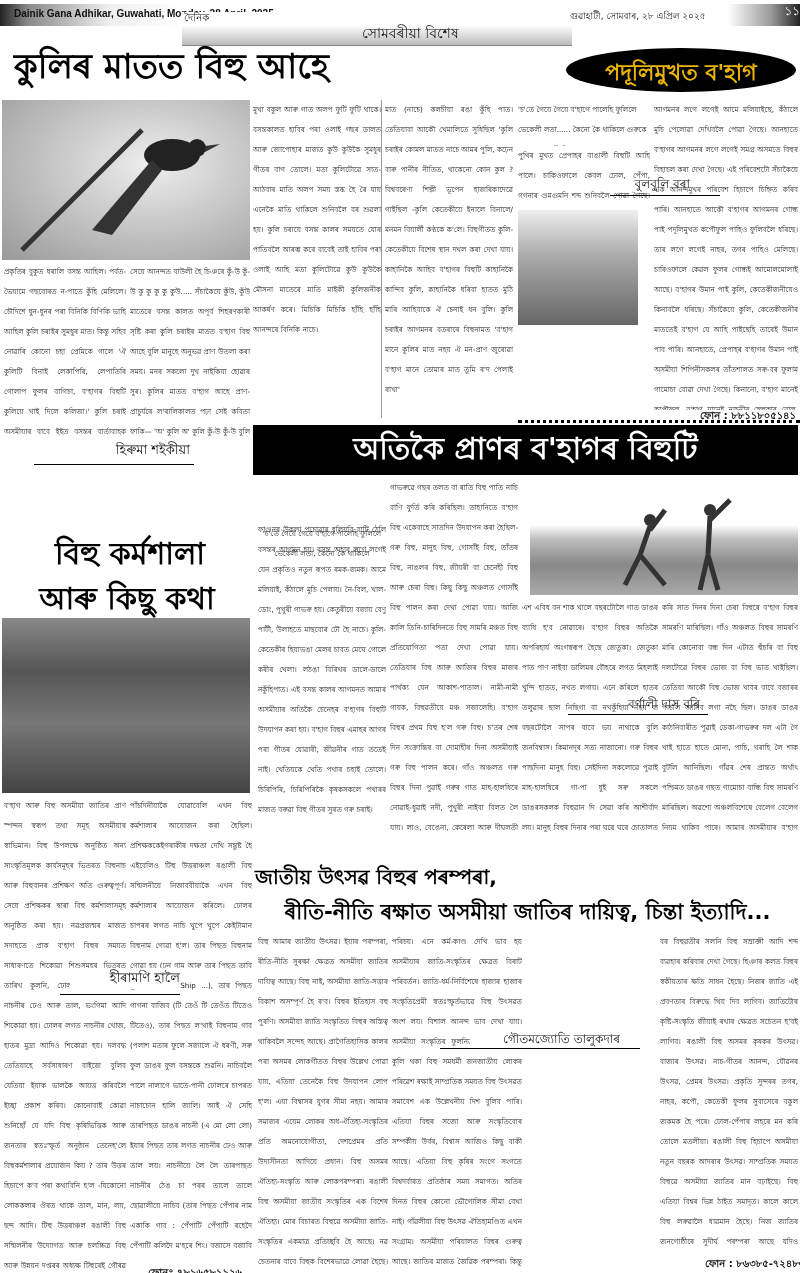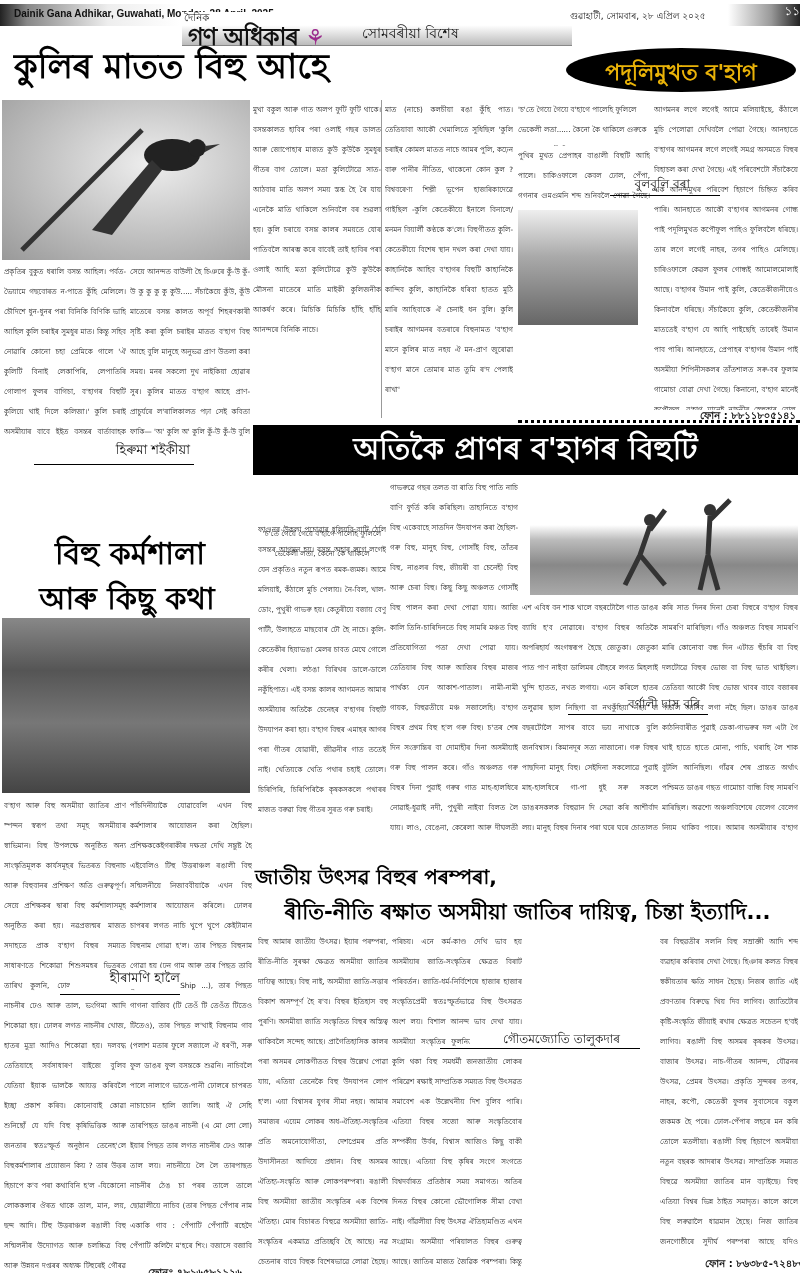--- a/index.html
+++ b/index.html
@@ -39,24 +39,20 @@
   .vline { width:1px; background:#999; }
 </style>
 </head>
 <body>
 
 <div class="abs mast-left">
   <span>Dainik Gana Adhikar, Guwahati, Monday, 28 April, 2025</span>
 </div>
 <div class="abs mast-center">
   <span class="mast-daily">দৈনিক</span>
-  <span class="mast-logo">
-    <span>গণ অধিকাৰ</span>
-    <span class="fig">⚘</span>
-  </span>
   <span class="mast-special">সোমবৰীয়া বিশেষ</span>
 </div>
 <div class="abs mast-right">
   <span class="date">গুৱাহাটী, সোমবাৰ, ২৮ এপ্ৰিল ২০২৫</span>
   <span class="pg">১১</span>
 </div>
 
 <div class="abs h1" style="left:14px;top:40px;font-size:34px;">কুলিৰ মাতত বিহু আহে</div>
 <div class="abs photo photo-bird" style="left:2px;top:100px;width:248px;height:160px;">
   <svg width="248" height="160">

